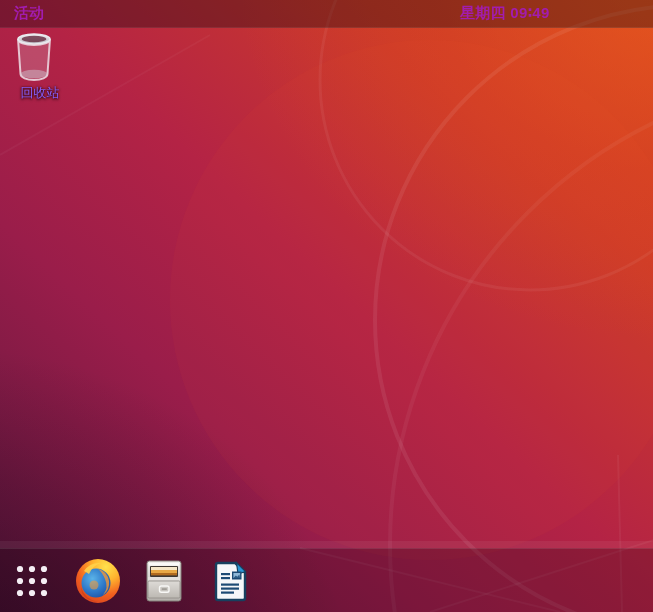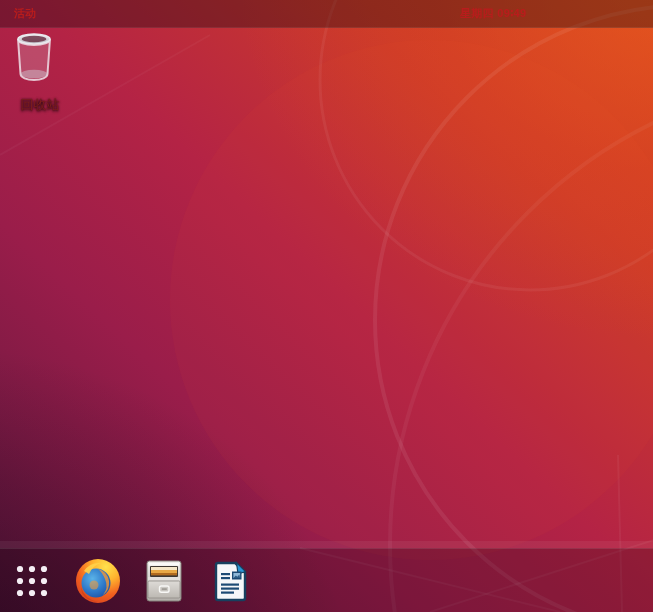--- a/index.html
+++ b/index.html
@@ -15,33 +15,33 @@
       radial-gradient(120% 110% at 102% -5%, rgba(240,100,30,0.55) 0%, rgba(225,75,28,0.30) 30%, rgba(225,75,28,0) 55%),
       radial-gradient(95% 85% at -8% 112%, rgba(30,4,28,0.50) 0%, rgba(30,4,28,0.22) 40%, rgba(30,4,28,0) 65%),
       linear-gradient(to bottom left, #d8451f 0%, #cc3a2a 22%, #b42345 48%, #9a1d4a 68%, #7c1a44 84%, #58163a 100%);
   }
   .wall-art{position:absolute;inset:0;}
   
   .topbar{
     position:absolute;left:0;top:0;right:0;height:27px;
     background:rgba(15,2,10,0.34);
     border-bottom:1px solid rgba(255,255,255,0.07);
-    color:#b91c1c;font-size:11px;font-weight:700;
+    color:#a21caf;font-size:15px;font-weight:700;
     display:flex;align-items:flex-end;
   }
   .activities{padding:0 14px;height:100%;display:flex;align-items:center;cursor:pointer;}
   .clock{position:absolute;left:440px;top:0;height:27px;display:flex;align-items:center;cursor:pointer;letter-spacing:0.3px;margin-left:20px;}
   
   .desktop-icon{
     position:absolute;left:5px;top:30px;width:58px;
     display:flex;flex-direction:column;align-items:center;cursor:pointer;
   }
   .desktop-icon svg{display:block;}
   .desktop-icon .label{
-    margin-top:15px;color:#7f1d1d;font-size:13px;line-height:15px;
+    margin-top:3px;color:#8b5cf6;font-size:13px;line-height:15px;
     text-shadow:0 1px 3px rgba(0,0,0,0.9),0 0 2px rgba(0,0,0,0.7);
     white-space:nowrap;
     padding-left:12px;
   }
   
   .pre-dock-band{position:absolute;left:0;right:0;bottom:64px;height:7px;background:rgba(255,255,255,0.06);}
   .dock{
     position:absolute;left:0;right:0;bottom:0;height:64px;
     background:rgba(12,2,10,0.22);
     border-top:1px solid rgba(255,255,255,0.10);

